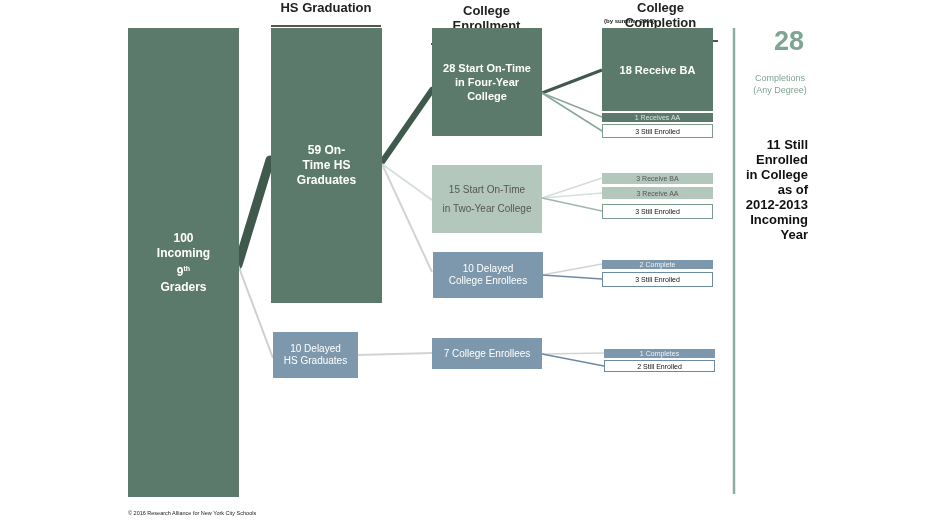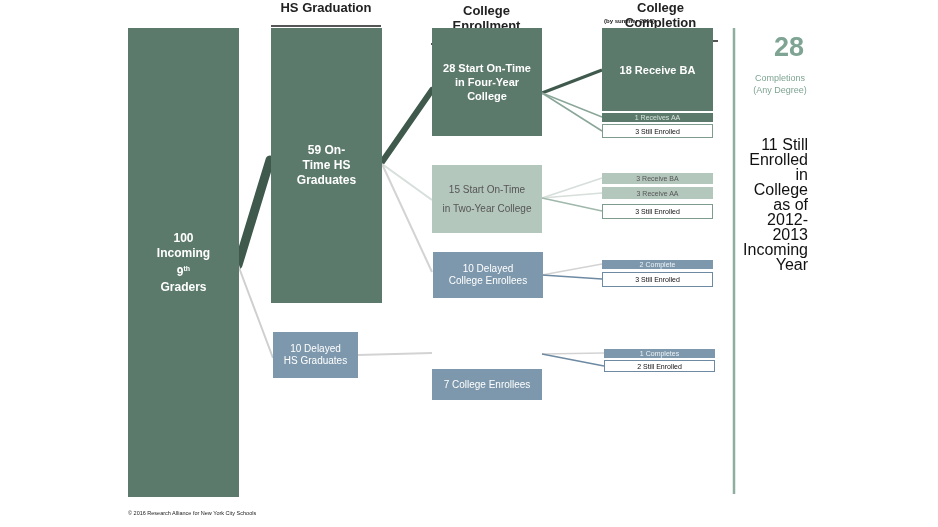--- a/index.html
+++ b/index.html
@@ -76,21 +76,21 @@
   <span>28 Start On-Time in Four-Year College</span>
 </div>
 <div class="box lt" style="left:432px;top:165px;width:110px;height:68px;font-size:10px;line-height:12px;flex-direction:column;gap:7px;">
   <span>15 Start On-Time</span>
     <span>in Two-Year College</span>
 </div>
 <div class="box bl" style="left:433px;top:252px;width:110px;height:46px;font-size:10px;line-height:12px;flex-direction:column;">
   <span>10 Delayed</span>
     <span>College Enrollees</span>
 </div>
-<div class="box bl" style="left:432px;top:338px;width:110px;height:31px;font-size:10px;margin-top:31px;">
+<div class="box bl" style="left:432px;top:338px;width:110px;height:31px;font-size:10px;">
   <span>7 College Enrollees</span>
 </div>
 
 <div class="box dk" style="left:602px;top:28px;width:111px;height:83px;font-size:11px;">
   <span>18 Receive BA</span>
 </div>
 <div class="box dk-s" style="left:602px;top:113px;width:111px;height:9px;">
   <span>1 Receives AA</span>
 </div>
 <div class="box wh-g" style="left:602px;top:124px;width:111px;height:14px;">
@@ -114,26 +114,26 @@
   <span>3 Still Enrolled</span>
 </div>
 
 <div class="box bl-s" style="left:604px;top:349px;width:111px;height:9px;">
   <span>1 Completes</span>
 </div>
 <div class="box wh-b" style="left:604px;top:360px;width:111px;height:12px;">
   <span>2 Still Enrolled</span>
 </div>
 
-<div class="abs" style="left:760px;top:32px;width:58px;text-align:center;font-size:27px;font-weight:bold;color:#7fa493;">28</div>
+<div class="abs" style="left:760px;top:26px;width:58px;text-align:center;font-size:27px;font-weight:bold;color:#7fa493;">28</div>
 <div class="abs" style="left:745px;top:72px;width:70px;text-align:center;font-size:9px;line-height:12px;color:#7fa493;">
   <div>Completions</div>
   <div>(Any Degree)</div>
 </div>
-<div class="abs" style="left:740px;top:137px;width:68px;text-align:right;font-size:16px;line-height:15px;font-weight:normal;color:#111;">
+<div class="abs" style="left:740px;top:137px;width:68px;text-align:right;font-size:13px;line-height:15px;font-weight:bold;color:#111;">
   <div>11 Still</div>
   <div>Enrolled</div>
   <div>in College</div>
   <div>as of</div>
   <div>2012-2013</div>
   <div>Incoming</div>
   <div>Year</div>
 </div>
 
 <div class="abs" style="left:128px;top:510px;font-size:5.5px;color:#222;">© 2016 Research Alliance for New York City Schools</div>

